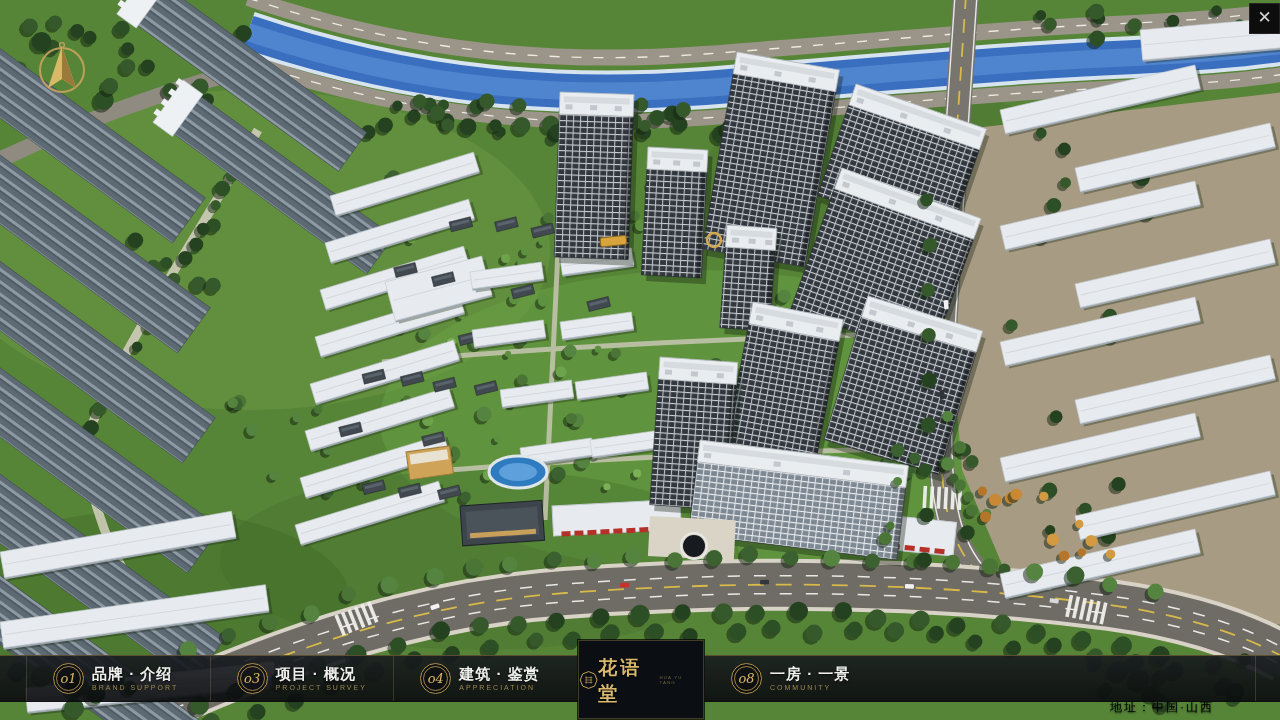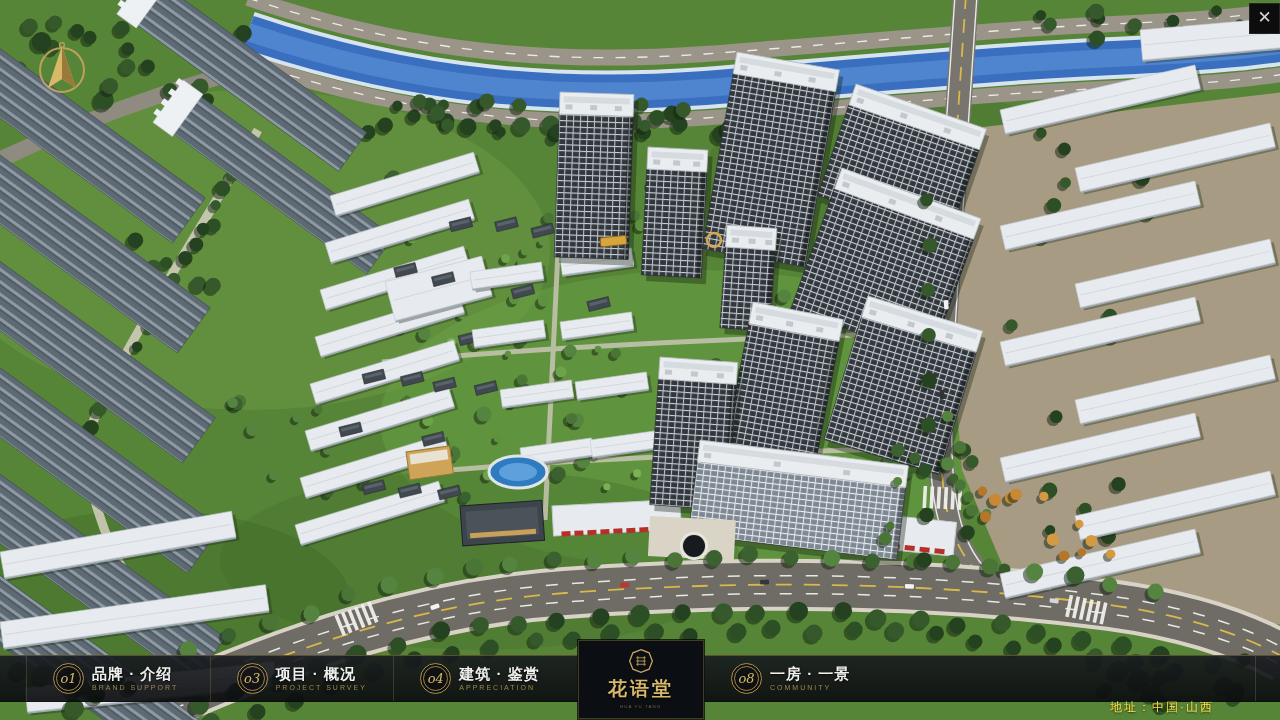--- a/index.html
+++ b/index.html
@@ -32,27 +32,27 @@
     border-radius:50%;}
   .badge .num{font-family:"DejaVu Serif",serif;font-style:italic;font-size:13px;color:#d9b968;}
   .labels{display:flex;flex-direction:column;line-height:1.05;}
   .zh{font-size:15px;font-weight:bold;color:#f0f1ef;letter-spacing:1px;white-space:nowrap;
       text-shadow:0 1px 2px rgba(0,0,0,.8);}
   .en{font-size:7px;color:#9c8850;letter-spacing:2px;margin-top:2px;white-space:nowrap;}
 
   
   .logo-panel{position:absolute;left:578px;top:640px;width:124px;height:77px;background:#0b0e12;
     border:1px solid #44综3b26;border:1px solid #443b26;box-shadow:0 0 0 1px rgba(0,0,0,.7);
-    display:flex;flex-direction:column;align-items:center;justify-content:center;cursor:pointer;}
+    display:flex;flex-direction:row;align-items:center;justify-content:center;cursor:pointer;}
   .logo-title{font-family:"DejaVu Serif",serif;font-weight:bold;font-size:19px;color:#d8b96c;
     letter-spacing:3px;margin-top:2px;text-shadow:0 1px 2px #000;}
   .logo-cap{font-size:8px;color:#8a7748;letter-spacing:2px;transform:scale(.55);opacity:.8;}
 
   
-  .address{position:absolute;right:66px;top:699px;font-size:12px;color:#fde047;
+  .address{position:absolute;right:66px;top:699px;font-size:12px;color:#000000;
     letter-spacing:2px;text-shadow:0 1px 2px rgba(0,0,0,.7);}
 </style>
 </head>
 <body>
 
 <div class="stage">
 
   <svg class="scene" width="1280" height="720" id="scene">
       <defs>
         <pattern id="winGrid" width="7" height="6" patternUnits="userSpaceOnUse">

